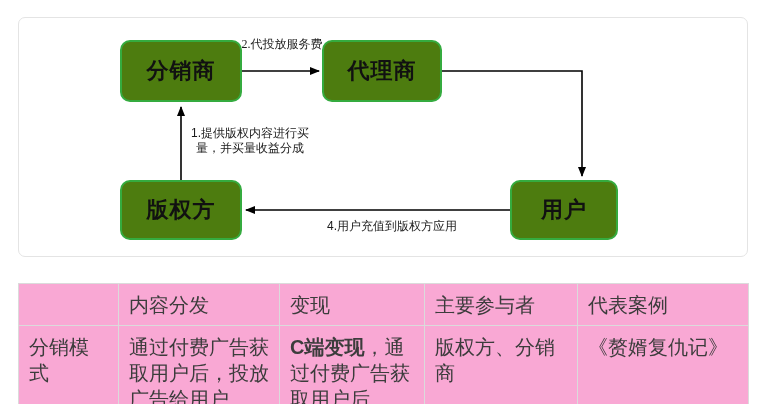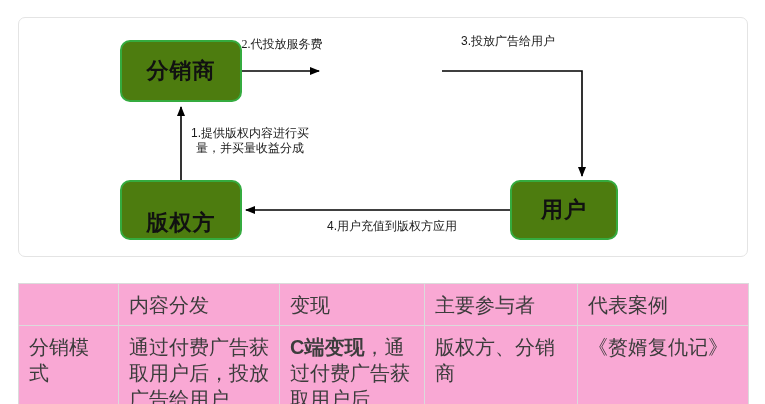--- a/index.html
+++ b/index.html
@@ -24,21 +24,21 @@
   .node {
     position: absolute;
     border: 2px solid #35ab3f; border-radius: 10px;
     background: #4d7c0f;
     display: flex; align-items: center; justify-content: center;
     font-size: 22px; font-weight: bold; color: #111;
     letter-spacing: 1px;
   }
   .node-distributor { left: 120px; top: 40px;  width: 122px; height: 62px; }
   .node-agent       { left: 322px; top: 40px;  width: 120px; height: 62px; }
-  .node-copyright   { left: 120px; top: 180px; width: 122px; height: 60px; align-items: flex-end; }
+  .node-copyright   { left: 120px; top: 180px; width: 122px; height: 60px; }
   .node-user        { left: 510px; top: 180px; width: 108px; height: 60px; }
 
   .edge-label {
     position: absolute;
     font-size: 12px; line-height: 15px; color: #1a1a1a;
     text-align: center;
   }
   .label-e2 { left: 239px; top: 37px;  width: 86px; font-family: Liberation Serif, serif; }
   .label-e3 { left: 458px; top: 34px;  width: 100px; }
   .label-e1 { left: 188px; top: 126px; width: 124px; }
@@ -86,29 +86,31 @@
     <path d="M442,71 H582 V176" fill="none" stroke="#000" stroke-width="1.6" marker-end="url(#ah)"></path>
 
     <path d="M181,180 V107" fill="none" stroke="#000" stroke-width="1.6" marker-end="url(#ah)"></path>
 
     <path d="M522,210 H246" fill="none" stroke="#000" stroke-width="1.6" marker-end="url(#ah)"></path>
   </svg>
 
   <div class="node node-distributor">
     <span>分销商</span>
   </div>
+  <div class="node node-agent">
+    <span>代理商</span>
+  </div>
   <div class="node node-copyright">
     <span>版权方</span>
   </div>
   <div class="node node-user">
     <span>用户</span>
   </div>
 
   <div class="edge-label label-e2">2.代投放服务费</div>
-  <div class="edge-label label-e3">3.投放广告给用户</div>
   <div class="edge-label label-e1">1.提供版权内容进行买量，并买量收益分成</div>
   <div class="edge-label label-e4">4.用户充值到版权方应用</div>
 
   <div class="info-table-wrap">
     <table class="info-table">
       <colgroup>
         <col class="c0">
           <col class="c1">
           <col class="c2">
           <col class="c3">

